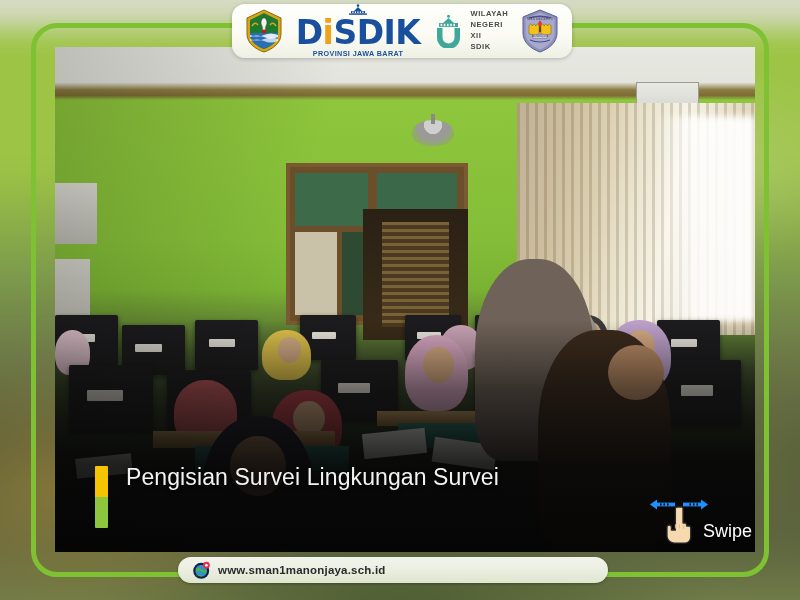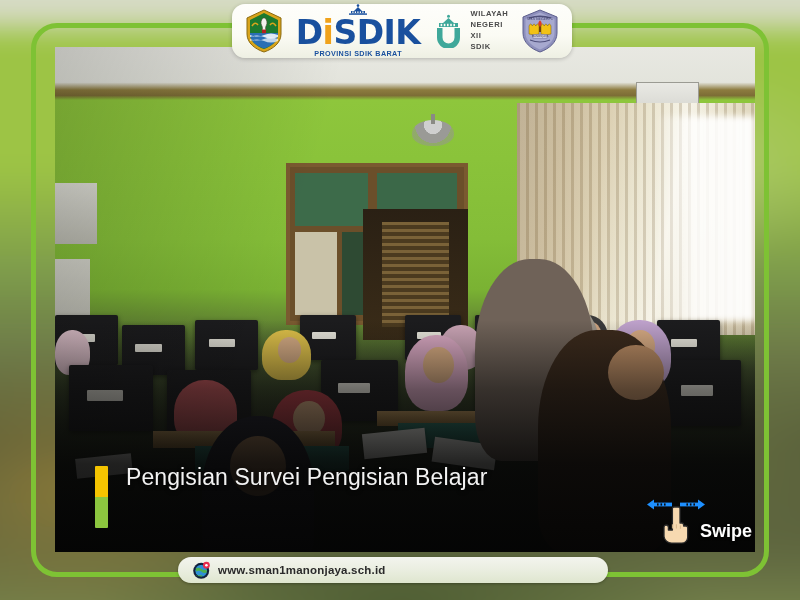--- a/index.html
+++ b/index.html
@@ -191,21 +191,21 @@
     display:flex;align-items:flex-end;gap:3px;
   }
   .swipe-hand{position:relative;width:42px;height:46px;}
   .arrows{
     position:absolute;top:0;left:-8px;width:58px;height:12px;
     display:flex;align-items:center;justify-content:space-between;
   }
   .arr{width:27px;height:11px;}
   .hand-svg{position:absolute;bottom:0;left:6px;}
   .swipe-label{
-    color:#fff;font-size:18px;font-weight:bold;
+    color:#fff;font-size:18px;font-weight:normal;
     text-shadow:0 1px 3px rgba(0,0,0,.9);
     padding-bottom:2px;
     margin-top:37px;
   }
 
   
   .logo-banner{
     position:absolute;left:232px;top:4px;width:340px;height:54px;
     background:linear-gradient(to bottom,#fefefb 0%,#fbfbf4 58%,#eef0e3 100%);
     border-radius:13px;
@@ -327,21 +327,21 @@
 </div>
 
 <div class="green-frame"></div>
 
 <div class="caption">
   <div class="accent-bar">
     <div class="accent-top"></div>
     <div class="accent-bot"></div>
   </div>
   <div class="caption-text">
-    <div>Pengisian Survei Pengisian Belajar</div>
+    <div>Pengisian Survei Lingkungan Survei</div>
   </div>
 </div>
 
 <div class="swipe">
   <div class="swipe-hand">
     <div class="arrows">
       <svg class="arr" viewBox="0 0 27 11">
         <path d="M0 5.5 L7 0.5 L7 10.5 Z" fill="#1e90ff"></path>
         <rect x="7" y="3.6" width="18" height="3.8" fill="#1e90ff"></rect>
         <rect x="10" y="4.4" width="1.6" height="2.2" fill="#0b0b0b"></rect>
@@ -385,21 +385,21 @@
       <path d="M14 3 L10 7 H18 Z" fill="#19509e"></path>
       <rect x="7" y="7" width="14" height="2.4" fill="#19509e"></rect>
       <rect x="8.3" y="7.4" width="1.2" height="1.6" fill="#fbfbf4"></rect>
       <rect x="10.8" y="7.4" width="1.2" height="1.6" fill="#fbfbf4"></rect>
       <rect x="13.3" y="7.4" width="1.2" height="1.6" fill="#fbfbf4"></rect>
       <rect x="15.8" y="7.4" width="1.2" height="1.6" fill="#fbfbf4"></rect>
       <rect x="18.3" y="7.4" width="1.2" height="1.6" fill="#fbfbf4"></rect>
       <rect x="5" y="9.4" width="18" height="1.4" fill="#19509e"></rect>
     </svg>
     <div class="disdik-word"><span>D</span><span class="dot">i</span><span>SDIK</span></div>
-    <div class="disdik-sub">PROVINSI SDIK BARAT</div>
+    <div class="disdik-sub">PROVINSI JAWA BARAT</div>
   </div>
 
   <div class="cadis-block">
     <svg class="cadis-mark" viewBox="0 0 33 34">
       <circle cx="16.5" cy="2.2" r="1.5" fill="#3fa89a"></circle>
       <path d="M16.5 4 L11 9 H22 Z" fill="#3fa89a"></path>
       <rect x="7" y="9" width="19" height="4" fill="#3fa89a"></rect>
       <rect x="8.6" y="9.8" width="1.6" height="2.4" fill="#fbfbf4"></rect>
       <rect x="11.8" y="9.8" width="1.6" height="2.4" fill="#fbfbf4"></rect>
       <rect x="15" y="9.8" width="1.6" height="2.4" fill="#fbfbf4"></rect>

